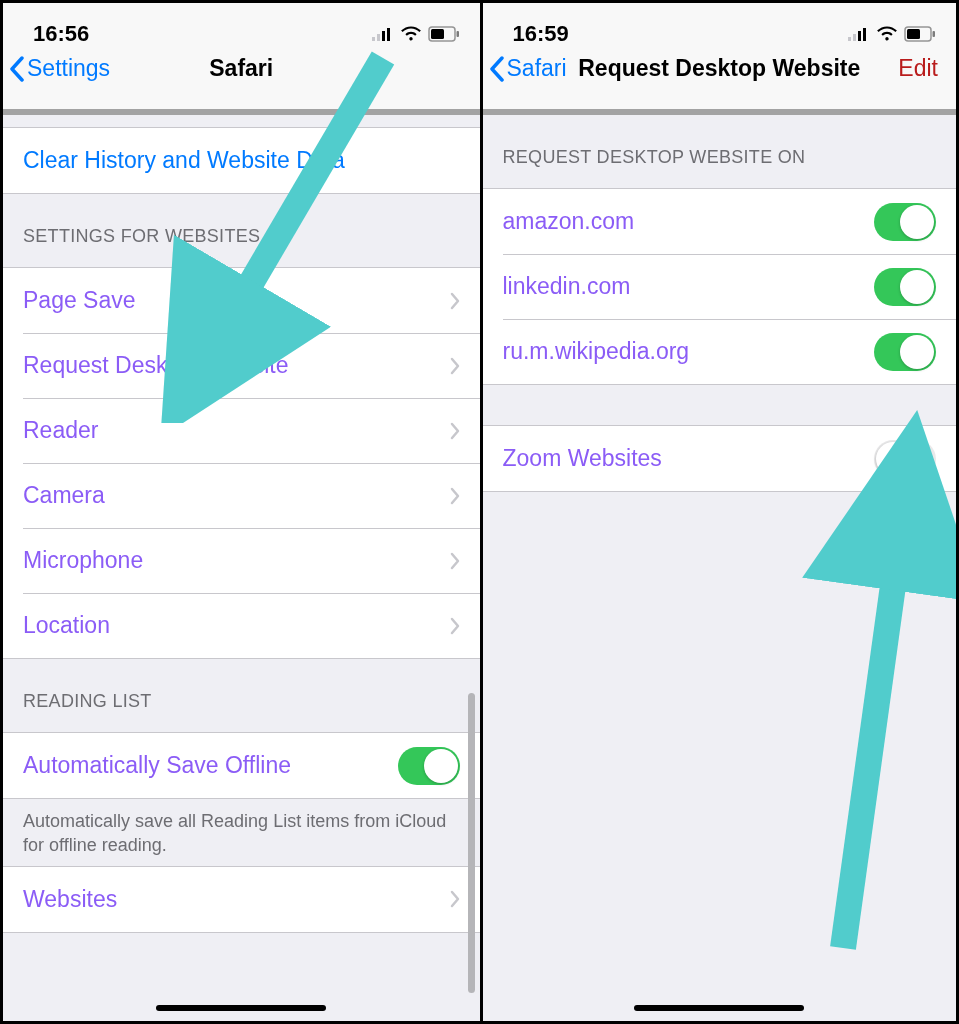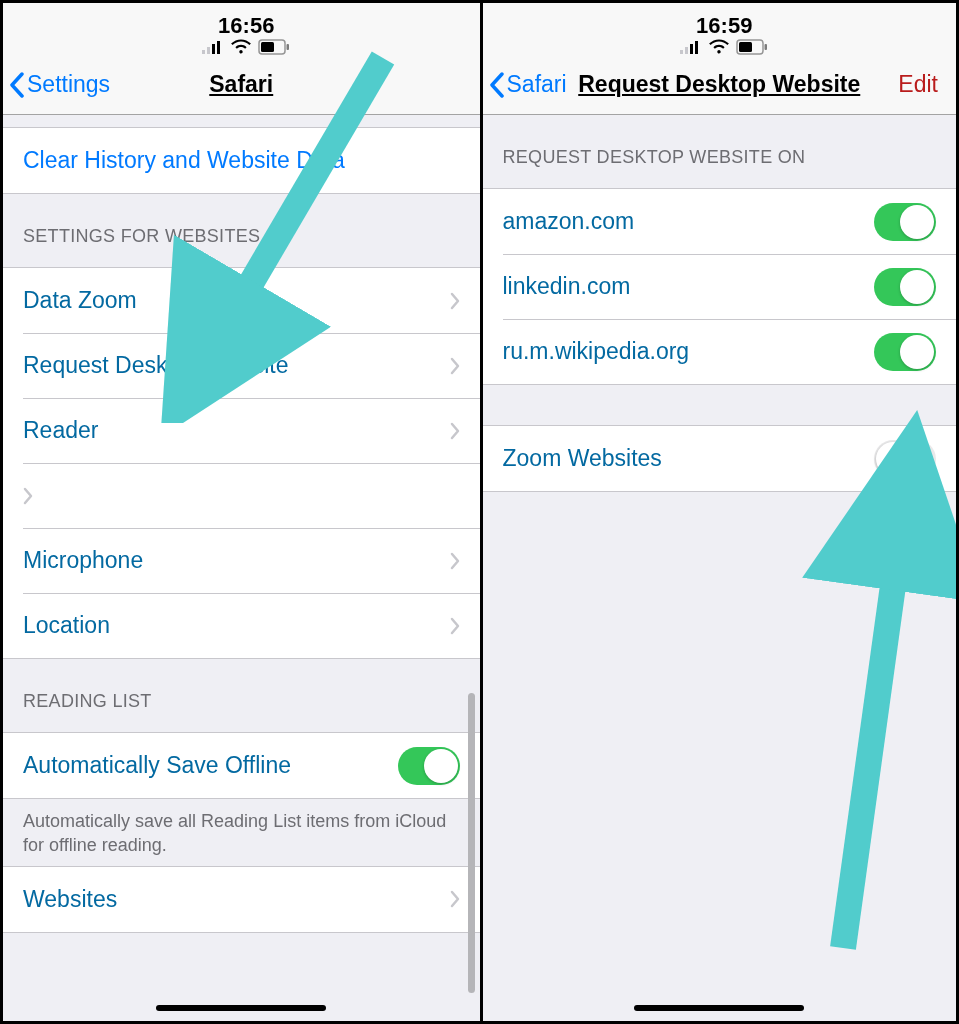--- a/index.html
+++ b/index.html
@@ -2,38 +2,38 @@
 <html><head>
 <meta charset="utf-8">
 <style>
   * { box-sizing: border-box; margin: 0; padding: 0; }
   html, body { width: 959px; height: 1024px; background: #fff; font-family: -apple-system, "Helvetica Neue", Helvetica, Arial, sans-serif; overflow: hidden; }
   .container { display: flex; width: 959px; height: 1024px; border: 3px solid #000; }
   .phone { flex: 1 1 50%; position: relative; background: #efeff4; overflow: hidden; }
   .phone + .phone { border-left: 3px solid #000; }
 
   
-  .status { height: 52px; display: flex; align-items: center; justify-content: space-between; padding: 10px 20px 0 30px; font-size: 22px; font-weight: 600; background: #f8f8f8; flex-direction: column; }
+  .status { height: 52px; display: flex; align-items: center; justify-content: space-between; padding: 10px 20px 0 30px; font-size: 22px; font-weight: 600; background: #f8f8f8; }
   .status-icons { display: flex; align-items: center; gap: 6px; }
   .status-icons svg { display: block; }
 
   
-  .navbar { height: 60px; background: #f8f8f8; display: flex; align-items: center; justify-content: center; position: relative; border-bottom: 1px solid #a3a3a3; text-decoration: underline; }
+  .navbar { height: 60px; background: #f8f8f8; display: flex; justify-content: center; position: relative; border-bottom: 6px solid #a3a3a3; }
   .nav-title { font-size: 23px; font-weight: 600; }
   .nav-back { position: absolute; left: 6px; display: flex; align-items: center; color: #007aff; font-size: 23px; }
   .nav-back svg { margin-right: 2px; }
   .nav-edit { position: absolute; right: 18px; color: #b91c1c; font-size: 23px; }
 
   
   .content { position: relative; }
   .section-header { padding: 32px 20px 20px; color: #6d6d72; font-size: 18px; text-transform: uppercase; letter-spacing: 0.3px; background: #efeff4; }
   .section-footer { padding: 10px 20px 8px; color: #6d6d72; font-size: 18px; line-height: 1.35; background: #efeff4; }
 
   .cell-group { background: #fff; border-top: 1px solid #c8c7cc; border-bottom: 1px solid #c8c7cc; }
-  .cell { display: flex; align-items: center; padding: 0 20px; height: 65px; font-size: 23px; color: #0369a1; position: relative; }
+  .cell { display: flex; align-items: center; padding: 0 20px; height: 65px; font-size: 23px; color: #8b5cf6; position: relative; }
   .cell + .cell::before { content: ""; position: absolute; top: 0; left: 20px; right: 0; height: 1px; background: #c8c7cc; }
   .cell-label { flex: 1; }
   .chevron svg { display: block; }
 
   .link-cell { color: #007aff; }
 
   
   .toggle { width: 62px; height: 38px; border-radius: 19px; position: relative; flex: 0 0 auto; }
   .toggle-on { background: #34c759; }
   .toggle-off { background: #e9e9ea; }
@@ -90,21 +90,21 @@
       <div style="height:12px"></div>
       <div class="cell-group">
         <div class="cell link-cell">
           <span class="cell-label">Clear History and Website Data</span>
         </div>
       </div>
 
       <div class="section-header">SETTINGS FOR WEBSITES</div>
       <div class="cell-group">
         <div class="cell">
-          <span class="cell-label">Data Zoom</span>
+          <span class="cell-label">Page Save</span>
           <span class="chevron">
               <svg width="10" height="18" viewBox="0 0 10 18">
                 <path d="M2 2 L8 9 L2 16" stroke="#c7c7cc" stroke-width="2.5" fill="none" stroke-linecap="round" stroke-linejoin="round"></path>
               </svg>
             </span>
         </div>
         <div class="cell">
           <span class="cell-label">Request Desktop Website</span>
           <span class="chevron">
               <svg width="10" height="18" viewBox="0 0 10 18">
@@ -114,20 +114,21 @@
         </div>
         <div class="cell">
           <span class="cell-label">Reader</span>
           <span class="chevron">
               <svg width="10" height="18" viewBox="0 0 10 18">
                 <path d="M2 2 L8 9 L2 16" stroke="#c7c7cc" stroke-width="2.5" fill="none" stroke-linecap="round" stroke-linejoin="round"></path>
               </svg>
             </span>
         </div>
         <div class="cell">
+          <span class="cell-label">Camera</span>
           <span class="chevron">
               <svg width="10" height="18" viewBox="0 0 10 18">
                 <path d="M2 2 L8 9 L2 16" stroke="#c7c7cc" stroke-width="2.5" fill="none" stroke-linecap="round" stroke-linejoin="round"></path>
               </svg>
             </span>
         </div>
         <div class="cell">
           <span class="cell-label">Microphone</span>
           <span class="chevron">
               <svg width="10" height="18" viewBox="0 0 10 18">

